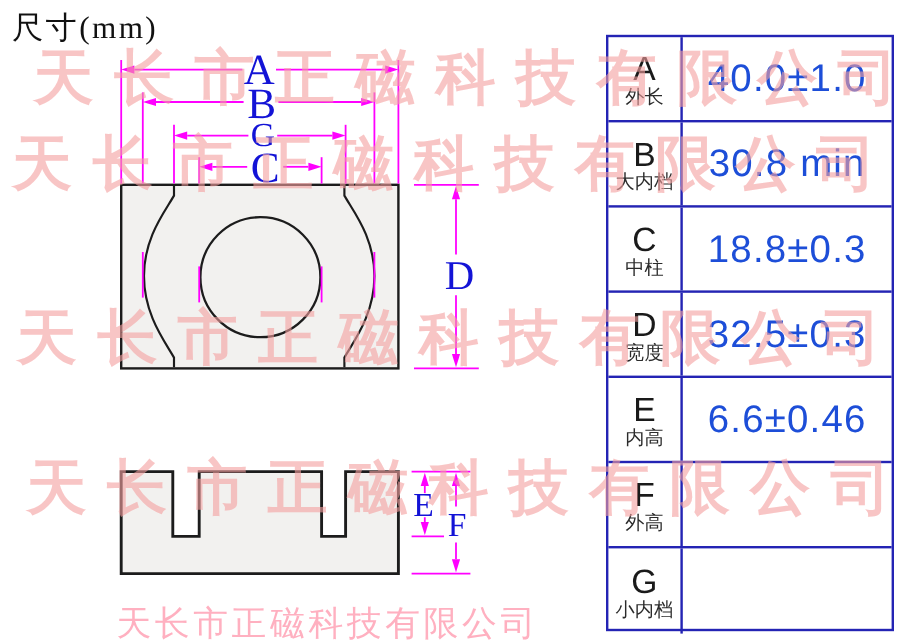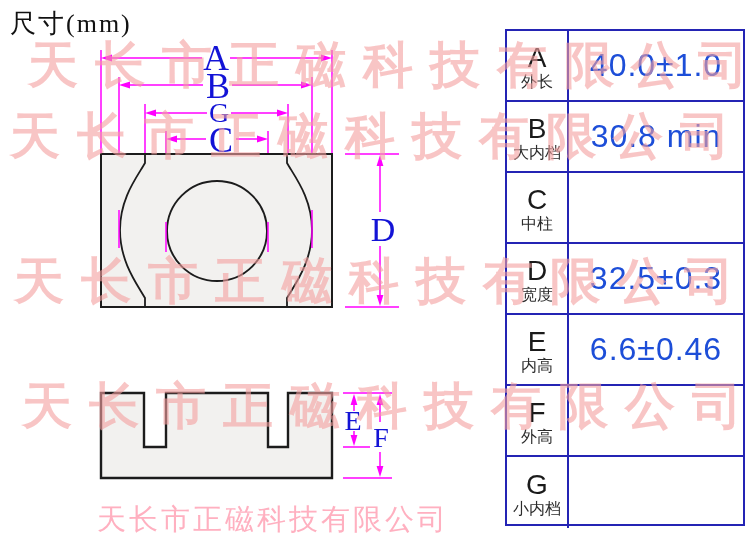--- a/index.html
+++ b/index.html
@@ -156,20 +156,21 @@
         <span class="letter">B</span>
         <span class="cname">大内档</span>
       </div>
       <div class="cell-val">30.8 min</div>
     </div>
     <div class="dim-row">
       <div class="cell-key">
         <span class="letter">C</span>
         <span class="cname">中柱</span>
       </div>
+      <div class="cell-val">18.8±0.3</div>
     </div>
     <div class="dim-row">
       <div class="cell-key">
         <span class="letter">D</span>
         <span class="cname">宽度</span>
       </div>
       <div class="cell-val">32.5±0.3</div>
     </div>
     <div class="dim-row">
       <div class="cell-key">

